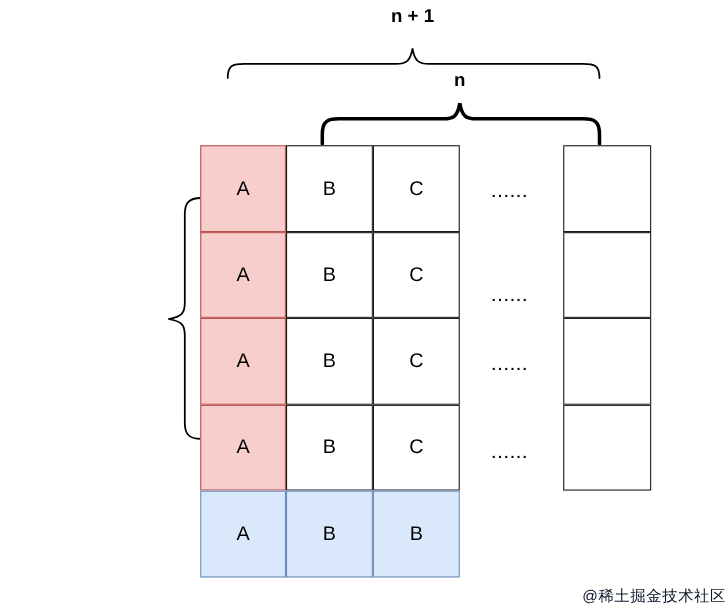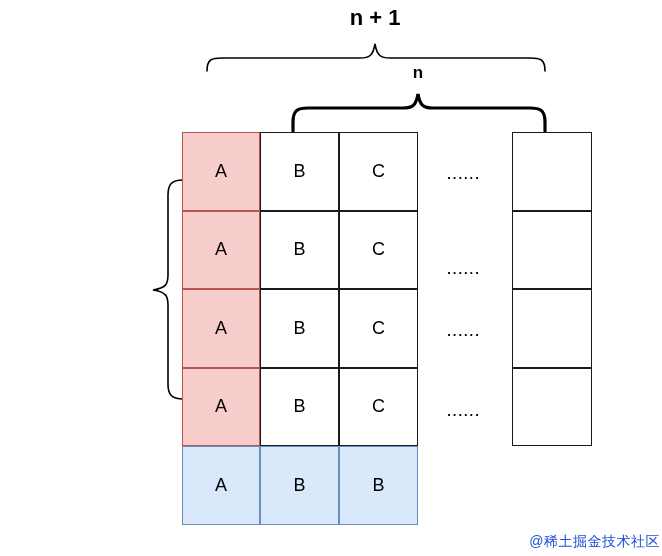--- a/index.html
+++ b/index.html
@@ -51,33 +51,33 @@
   }
   .dots-1 { top: 165px; }
   .dots-2 { top: 260px; }
   .dots-3 { top: 322px; }
   .dots-4 { top: 402px; }
 
   .brace-svg { position: absolute; left: 0; top: 0; pointer-events: none; }
 
   .label-n1 {
     position: absolute; left: 340px; top: 5px; width: 70px;
-    text-align: center; font-weight: bold; font-size: 22px; color: #000;
+    text-align: center; font-weight: bold; font-size: 17px; color: #000;
   }
   .label-n {
     position: absolute; left: 398px; top: 63px; width: 40px;
     text-align: center; font-weight: bold; font-size: 17px; color: #000;
   }
   .label-maxcount {
     position: absolute; left: 15px; top: 277px; width: 125px;
     text-align: right; font-size: 17px; color: #000;
   }
   .watermark {
     position: absolute; left: 525px; top: 533px; width: 135px;
-    text-align: right; font-size: 14px; color: #1d4ed8; letter-spacing: 0.5px;
+    text-align: right; font-size: 14px; color: #0f172a; letter-spacing: 0.5px;
   }
 </style>
 </head>
 <body>
 
 <div class="canvas">
 
   <svg class="brace-svg" width="662" height="556" viewBox="0 0 662 556">
     <path d="M 207 71 C 207 59 212 58 222 58 L 360 58 C 369 58 373 56 375 44 C 377 56 381 58 390 58 L 530 58 C 540 58 545 59 545 71" fill="none" stroke="#000000" stroke-width="1.6" stroke-linecap="round"></path>
     <path d="M 293 131 L 293 122 C 293 110 298 108 308 108 L 403 108 C 412 108 416 106 418 94 C 420 106 424 108 433 108 L 530 108 C 540 108 545 110 545 122 L 545 131" fill="none" stroke="#000000" stroke-width="3.2" stroke-linecap="round"></path>

